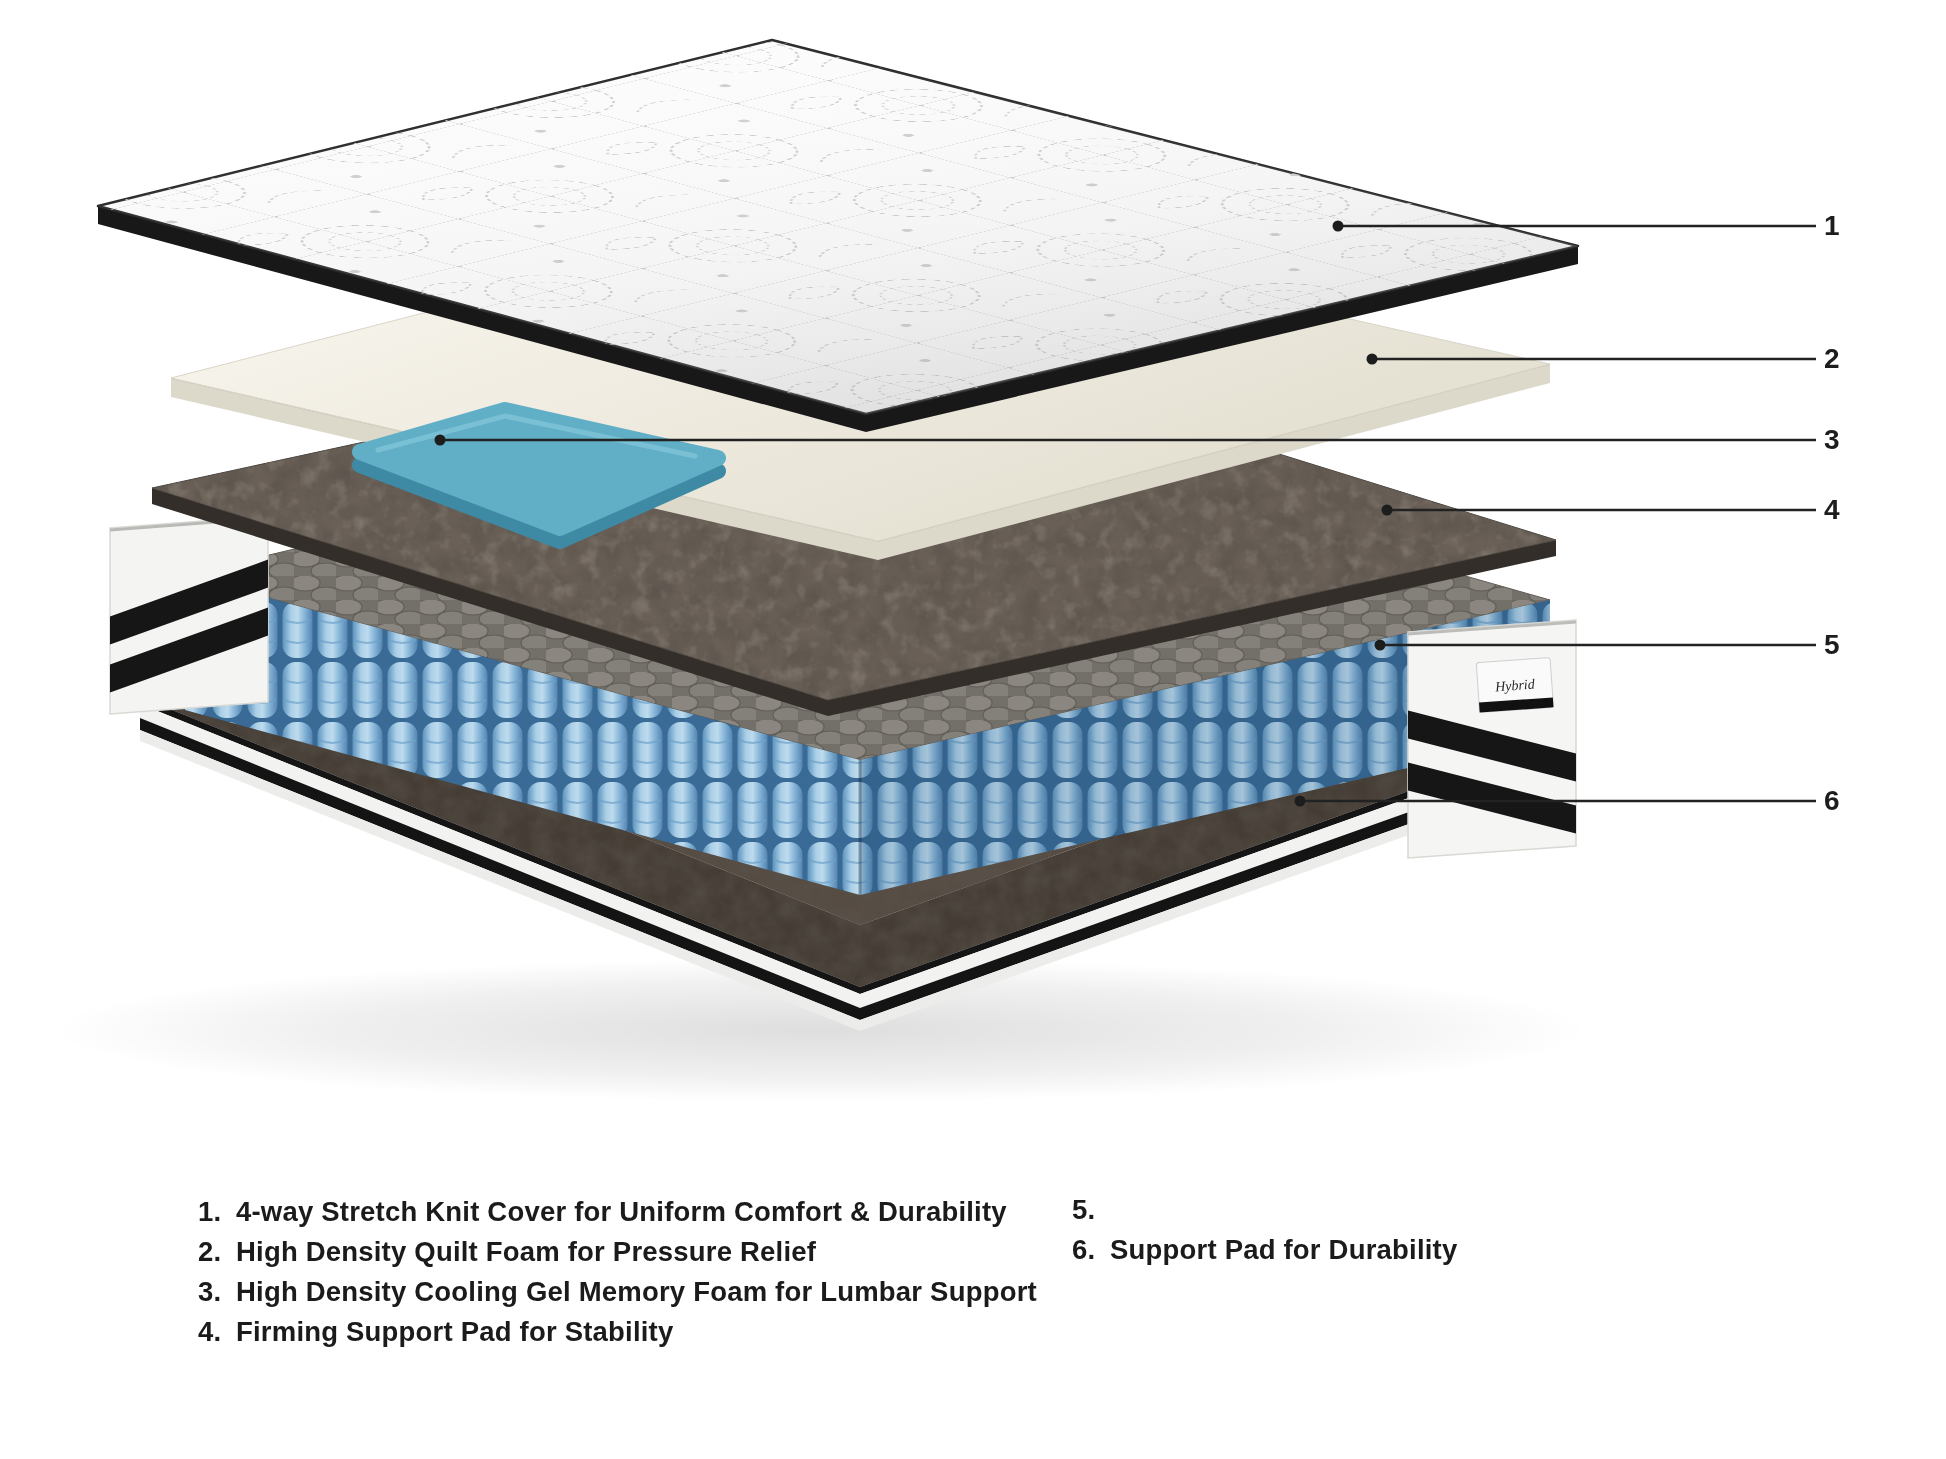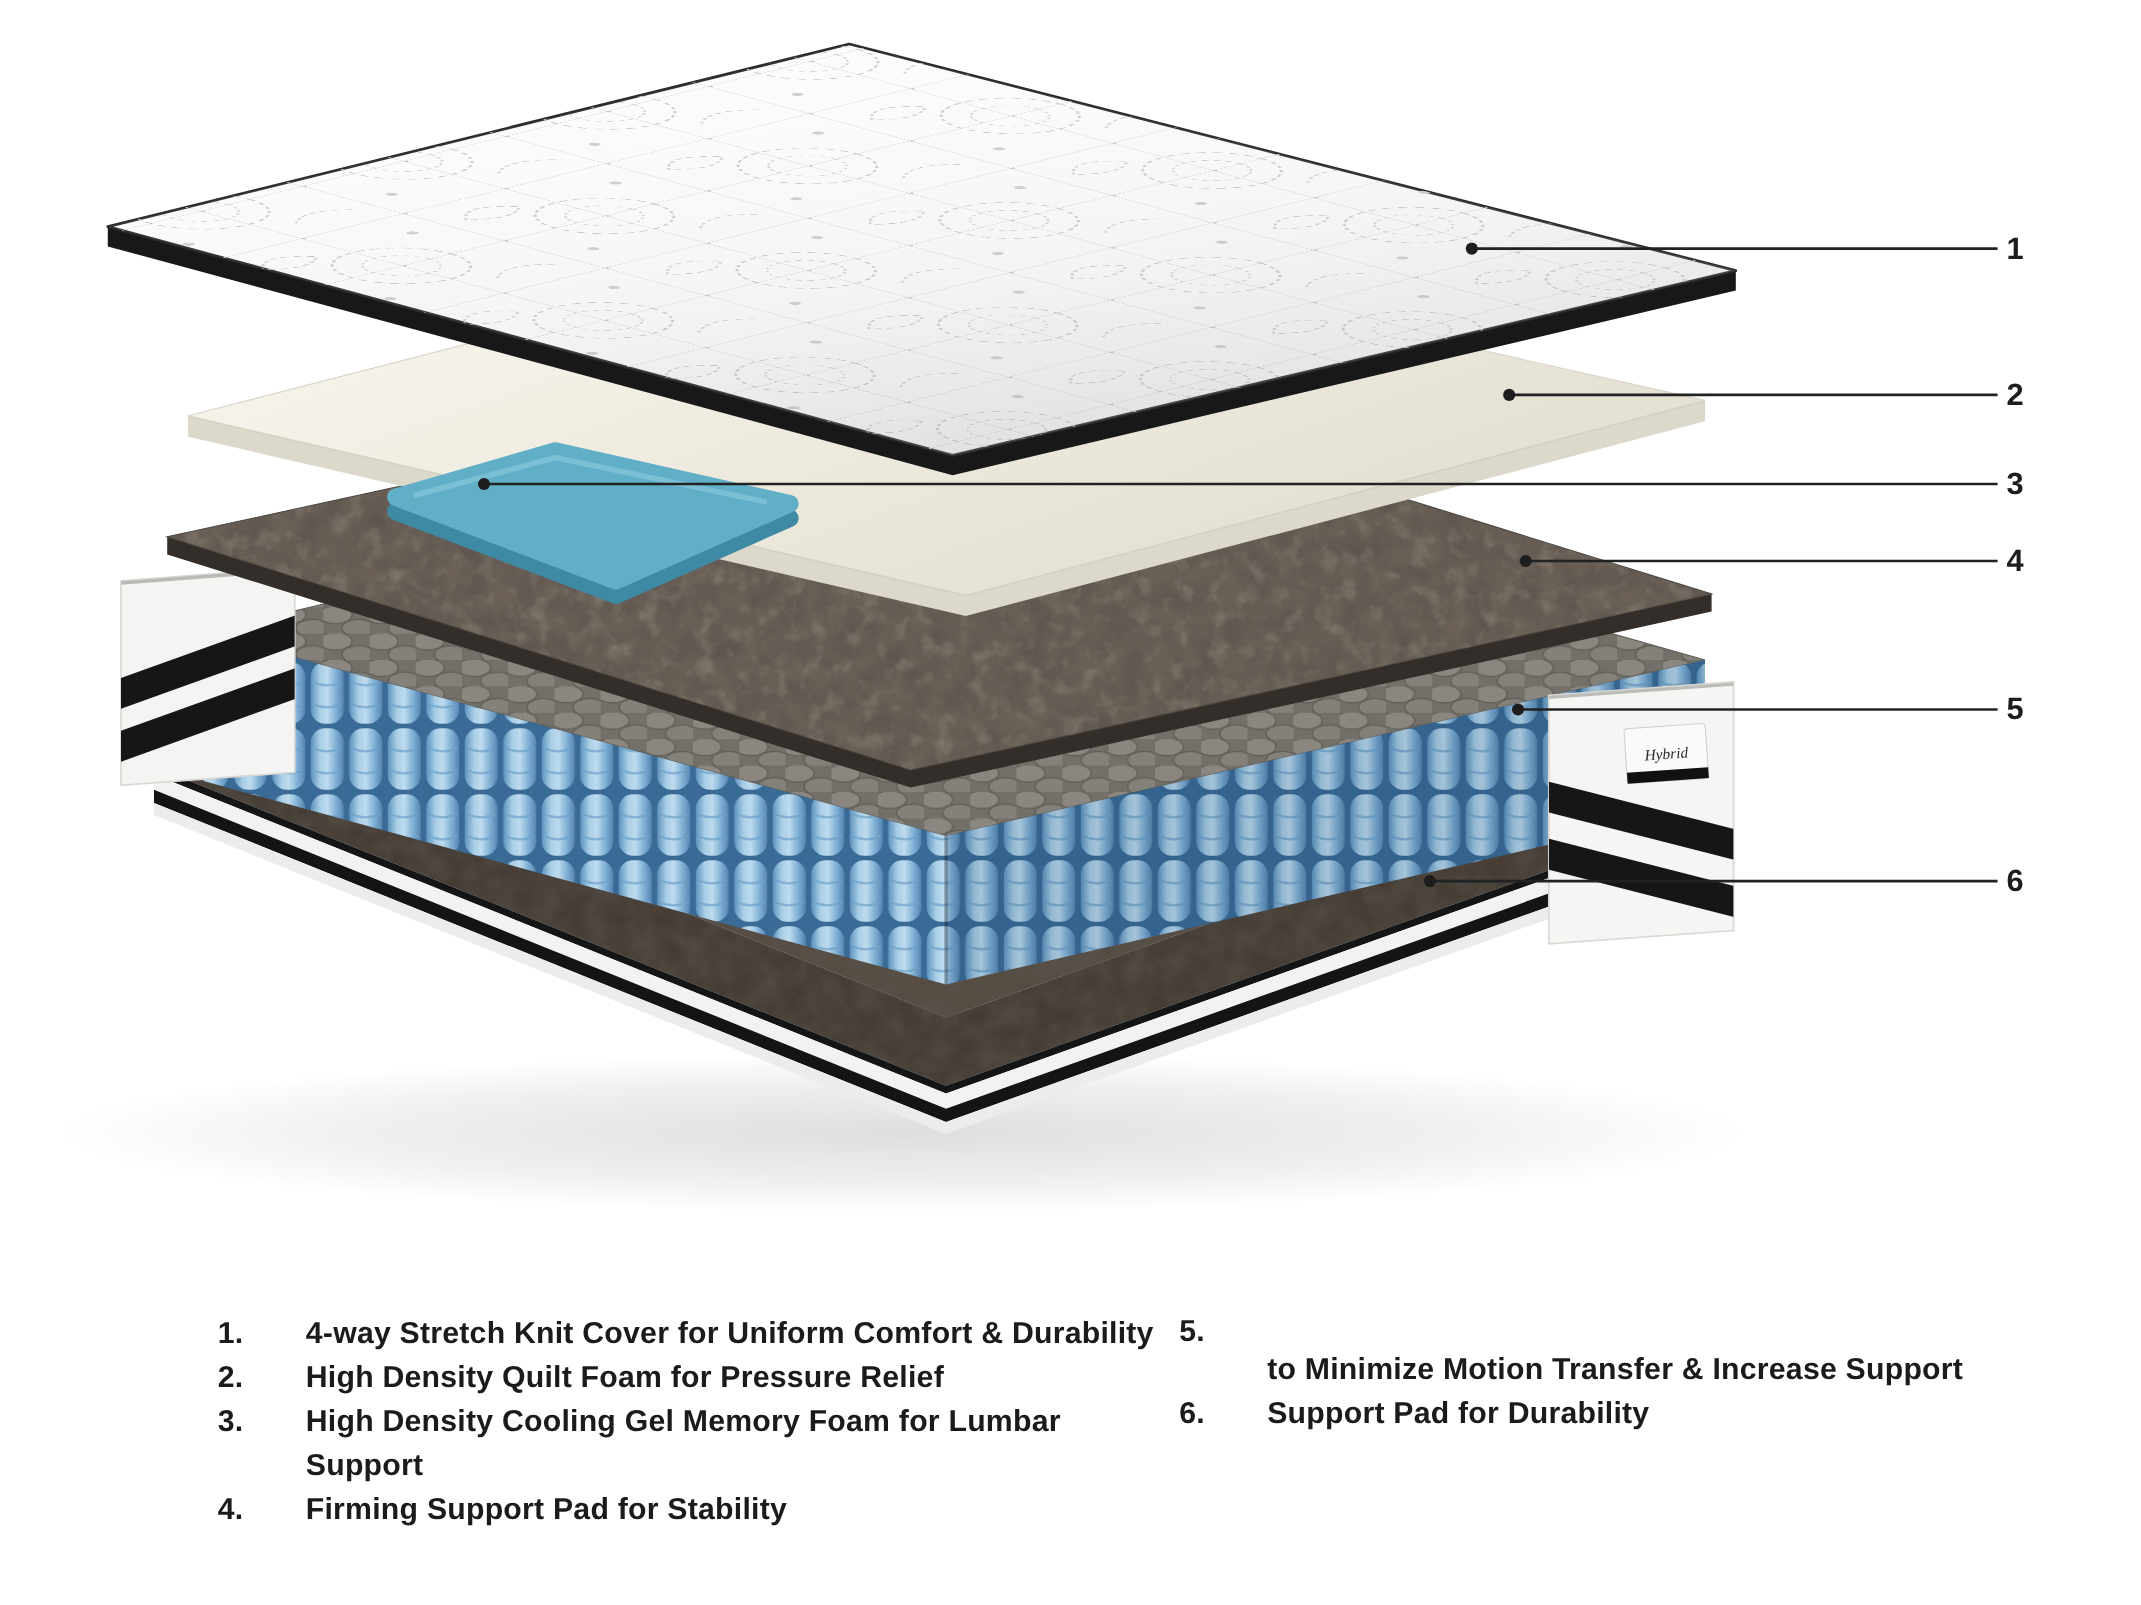--- a/index.html
+++ b/index.html
@@ -8,21 +8,21 @@
   svg.scene{position:absolute;left:0;top:0;}
   .callout-num{position:absolute;left:1824px;font-size:28px;font-weight:700;color:#1d1d1d;
                line-height:28px;transform:translateY(-14px);}
   .legend{position:absolute;top:1192px;left:0;width:1946px;color:#1b1b1b;
           font-size:27.5px;font-weight:700;letter-spacing:.2px;}
   .legend .col{position:absolute;top:0;}
   .col-left{left:198px;width:860px;}
   .col-right{left:1072px;width:720px;}
   .l-item{display:flex;line-height:40px;}
   .l-item .num{flex:0 0 38px;}
-  .l-item .txt{flex:1 1 auto;margin-left:42px;}
+  .l-item .txt{flex:1 1 auto;}
   .col-right .l-item{line-height:35px;margin-bottom:5px;}
 </style>
 </head>
 <body>
 
 <div class="stage">
 
 <svg class="scene" width="1946" height="1459" viewBox="0 0 1946 1459">
   <defs>
     <radialGradient id="shadowG" cx="0.5" cy="0.5" r="0.5">
@@ -210,21 +210,21 @@
       <span class="txt">High Density Cooling Gel Memory Foam for Lumbar Support</span>
     </div>
     <div class="l-item">
       <span class="num">4.</span>
       <span class="txt">Firming Support Pad for Stability</span>
     </div>
   </div>
   <div class="col col-right">
     <div class="l-item">
       <span class="num">5.</span>
-      <span class="txt"><br><span>to Minimize Motion Transfer &amp; Increase Support</span></span>
+      <span class="txt"><br></span>
     </div>
     <div class="l-item">
       <span class="num">6.</span>
       <span class="txt">Support Pad for Durability</span>
     </div>
   </div>
 </div>
 
 </div>
 

